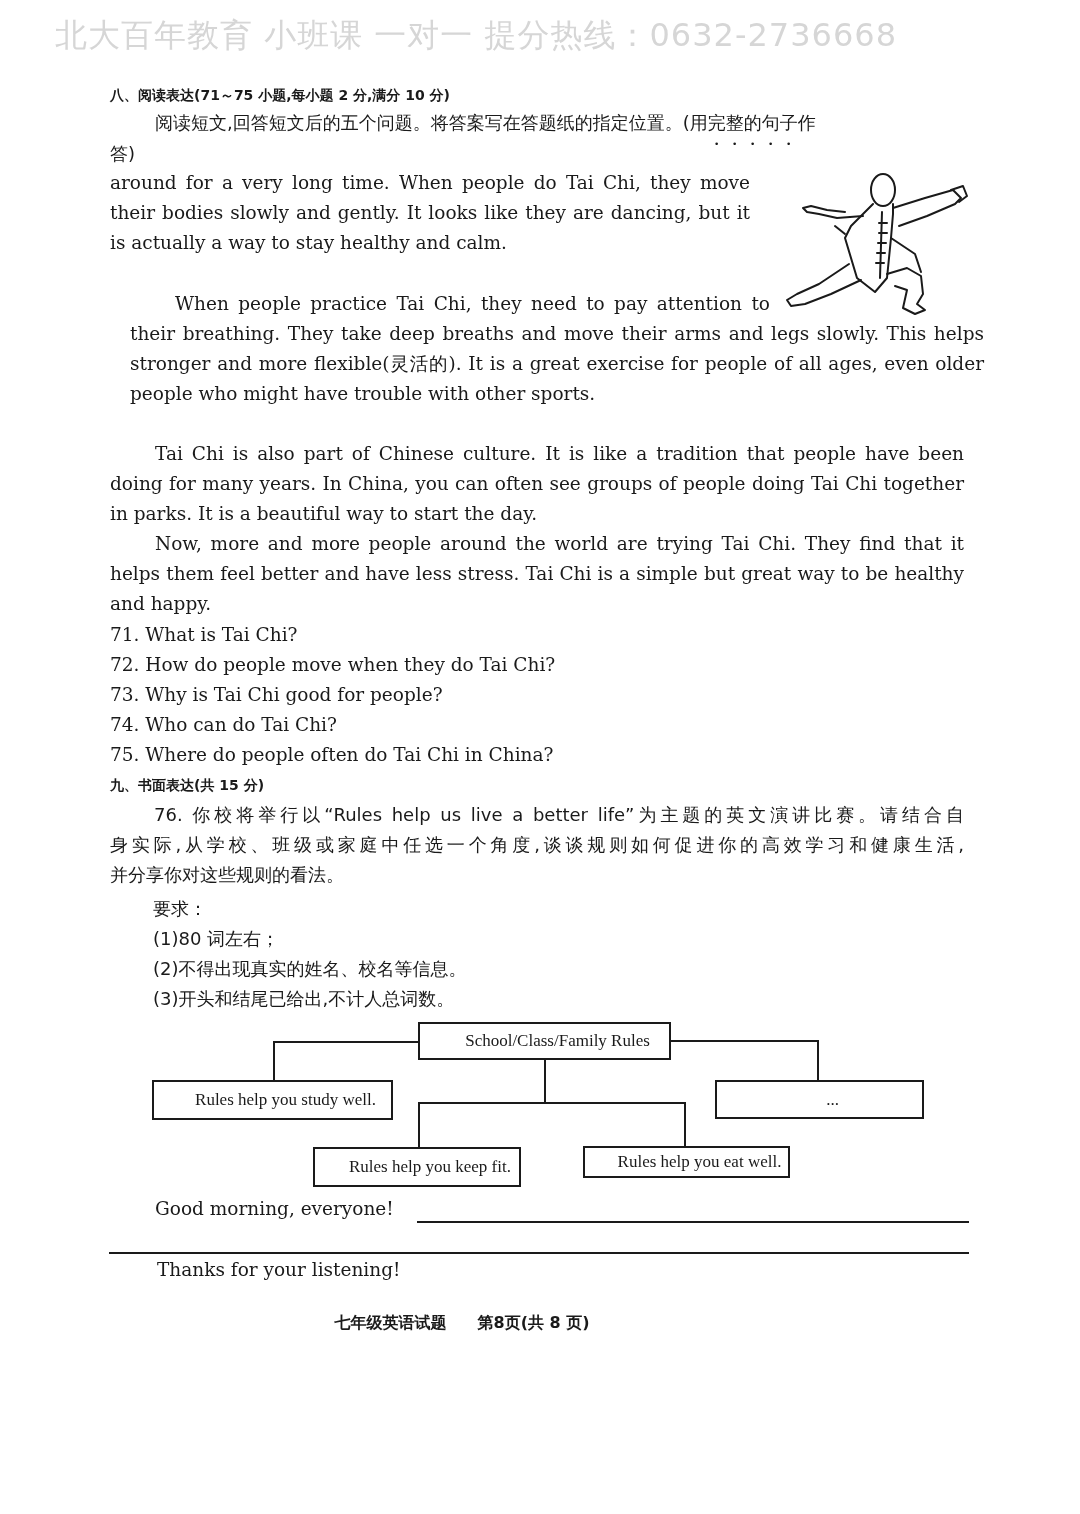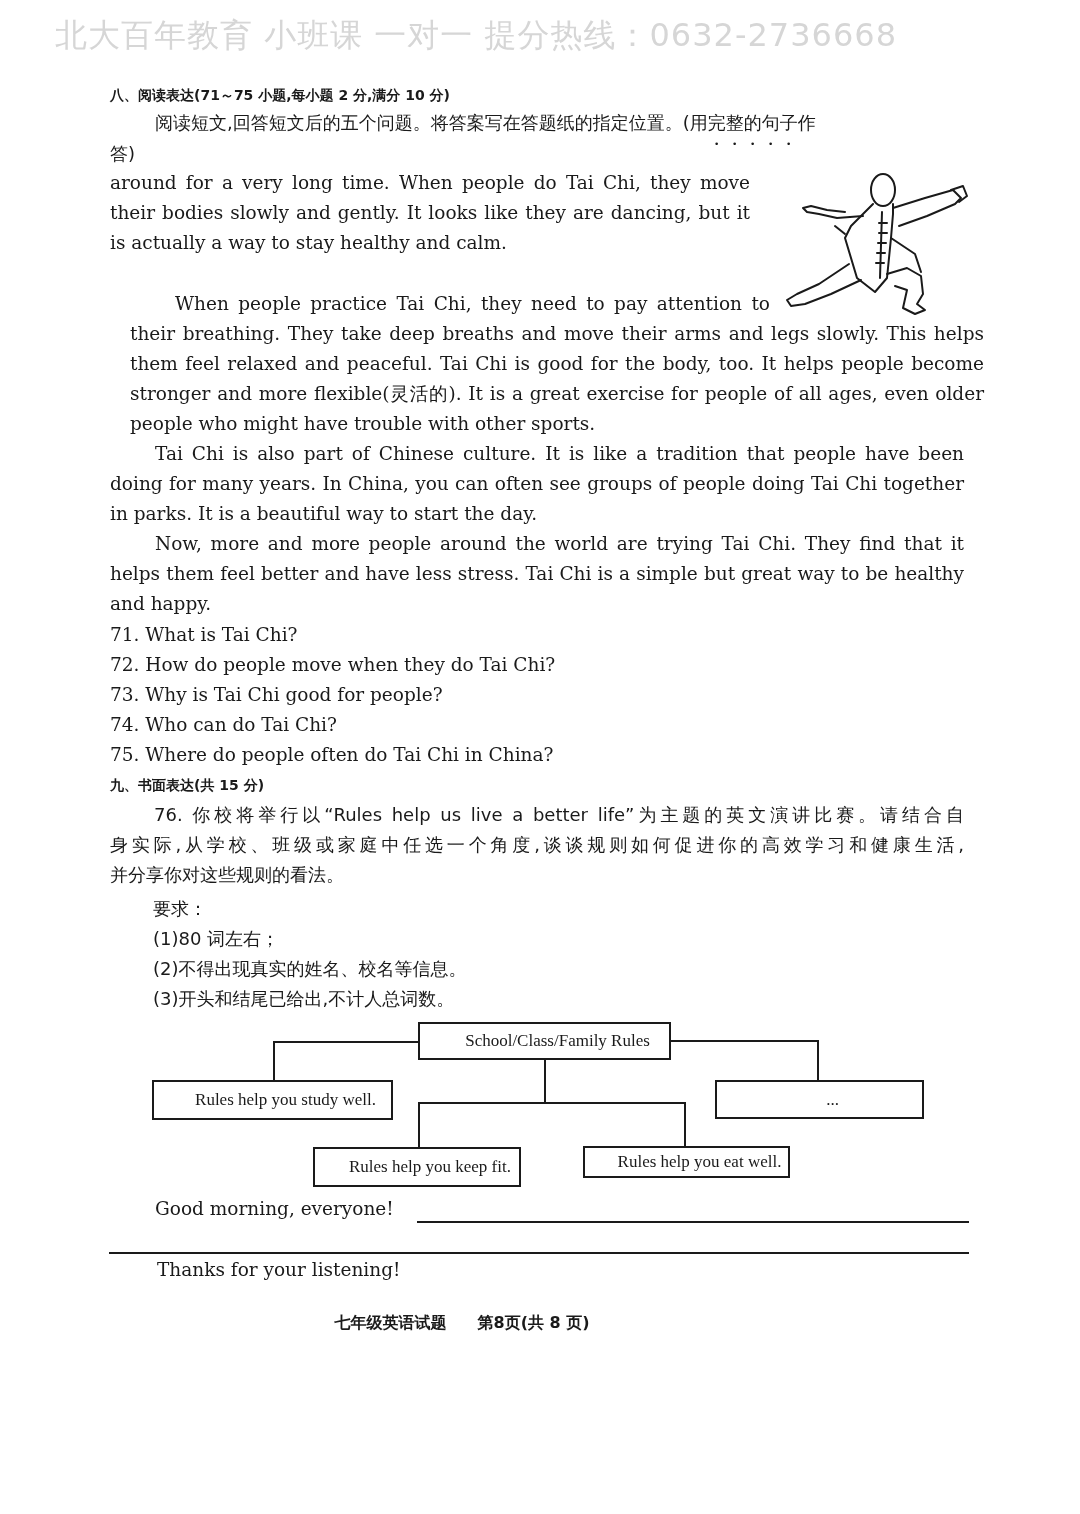--- a/index.html
+++ b/index.html
@@ -77,21 +77,20 @@
 
 <div class="abs" style="left:110px; top:168px; width:640px;">
   <div class="line justify">around for a very long time. When people do Tai Chi, they move</div>
   <div class="line justify">their bodies slowly and gently. It looks like they are dancing, but it</div>
   <div class="line">is actually a way to stay healthy and calm.</div>
 </div>
 
 <div class="abs" style="left:110px; top:289px; width:854px;margin-left:20px;">
   <div class="line justify" style="padding-left:45px; width:595px;">When people practice Tai Chi, they need to pay attention to</div>
   <div class="line justify">their breathing. They take deep breaths and move their arms and legs slowly. This helps</div>
-  <div class="line justify">them feel relaxed and peaceful. Tai Chi is good for the body, too. It helps people become</div>
   <div class="line justify">stronger and more flexible(灵活的). It is a great exercise for people of all ages, even older</div>
   <div class="line">people who might have trouble with other sports.</div>
 </div>
 
 <div class="abs" style="left:110px; top:439px; width:854px;">
   <div class="line justify" style="padding-left:45px;">Tai Chi is also part of Chinese culture. It is like a tradition that people have been</div>
   <div class="line justify">doing for many years. In China, you can often see groups of people doing Tai Chi together</div>
   <div class="line">in parks. It is a beautiful way to start the day.</div>
 </div>
 

